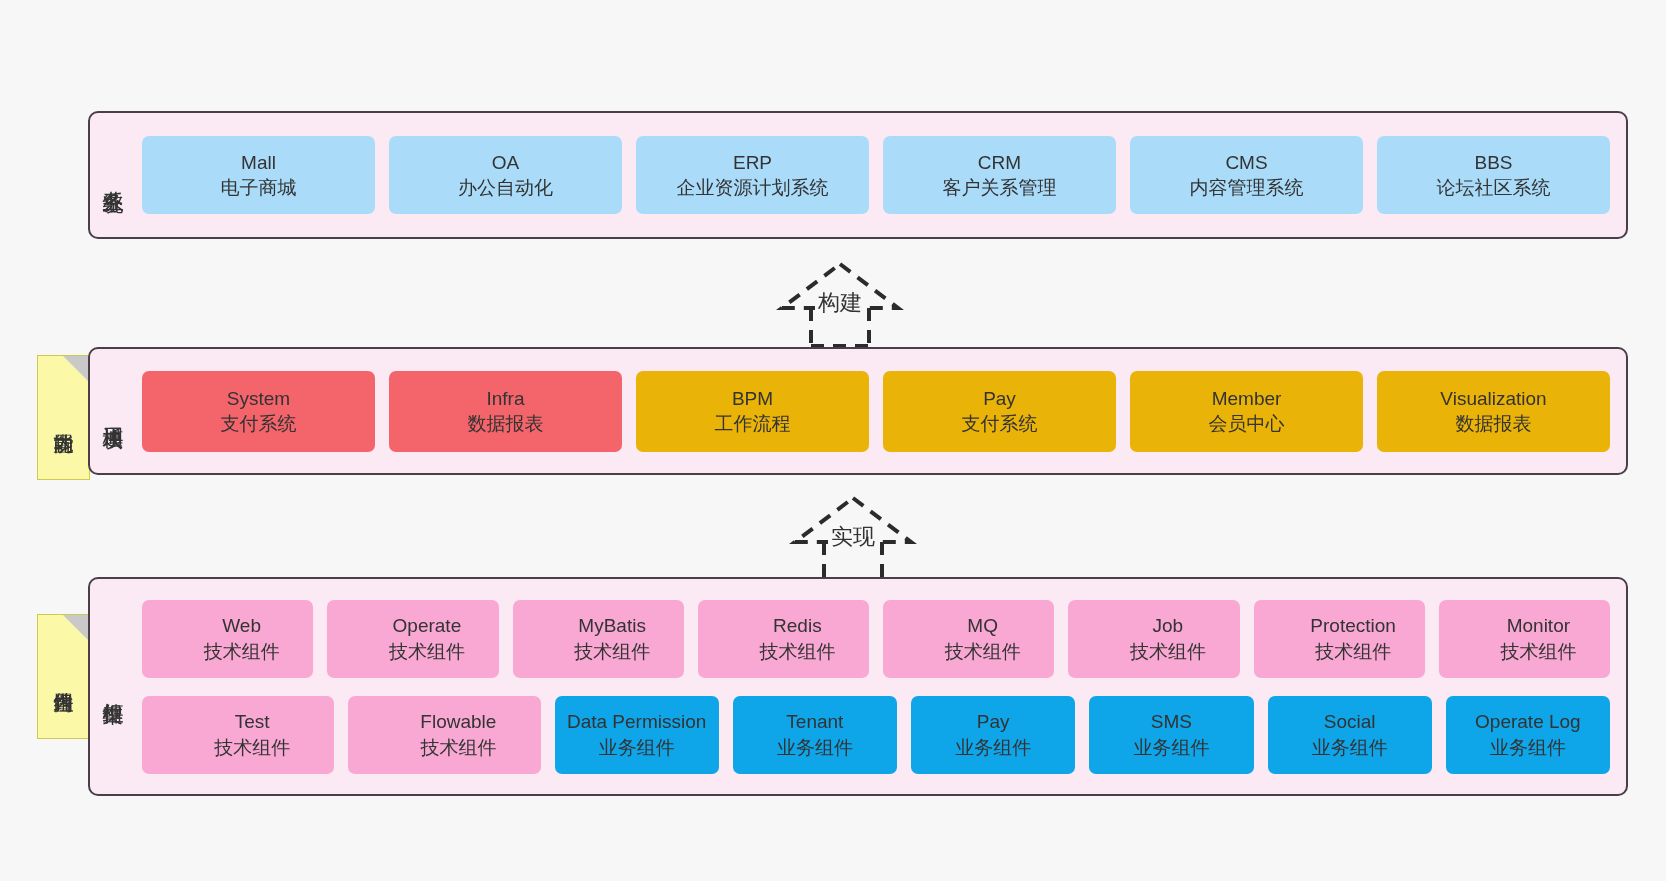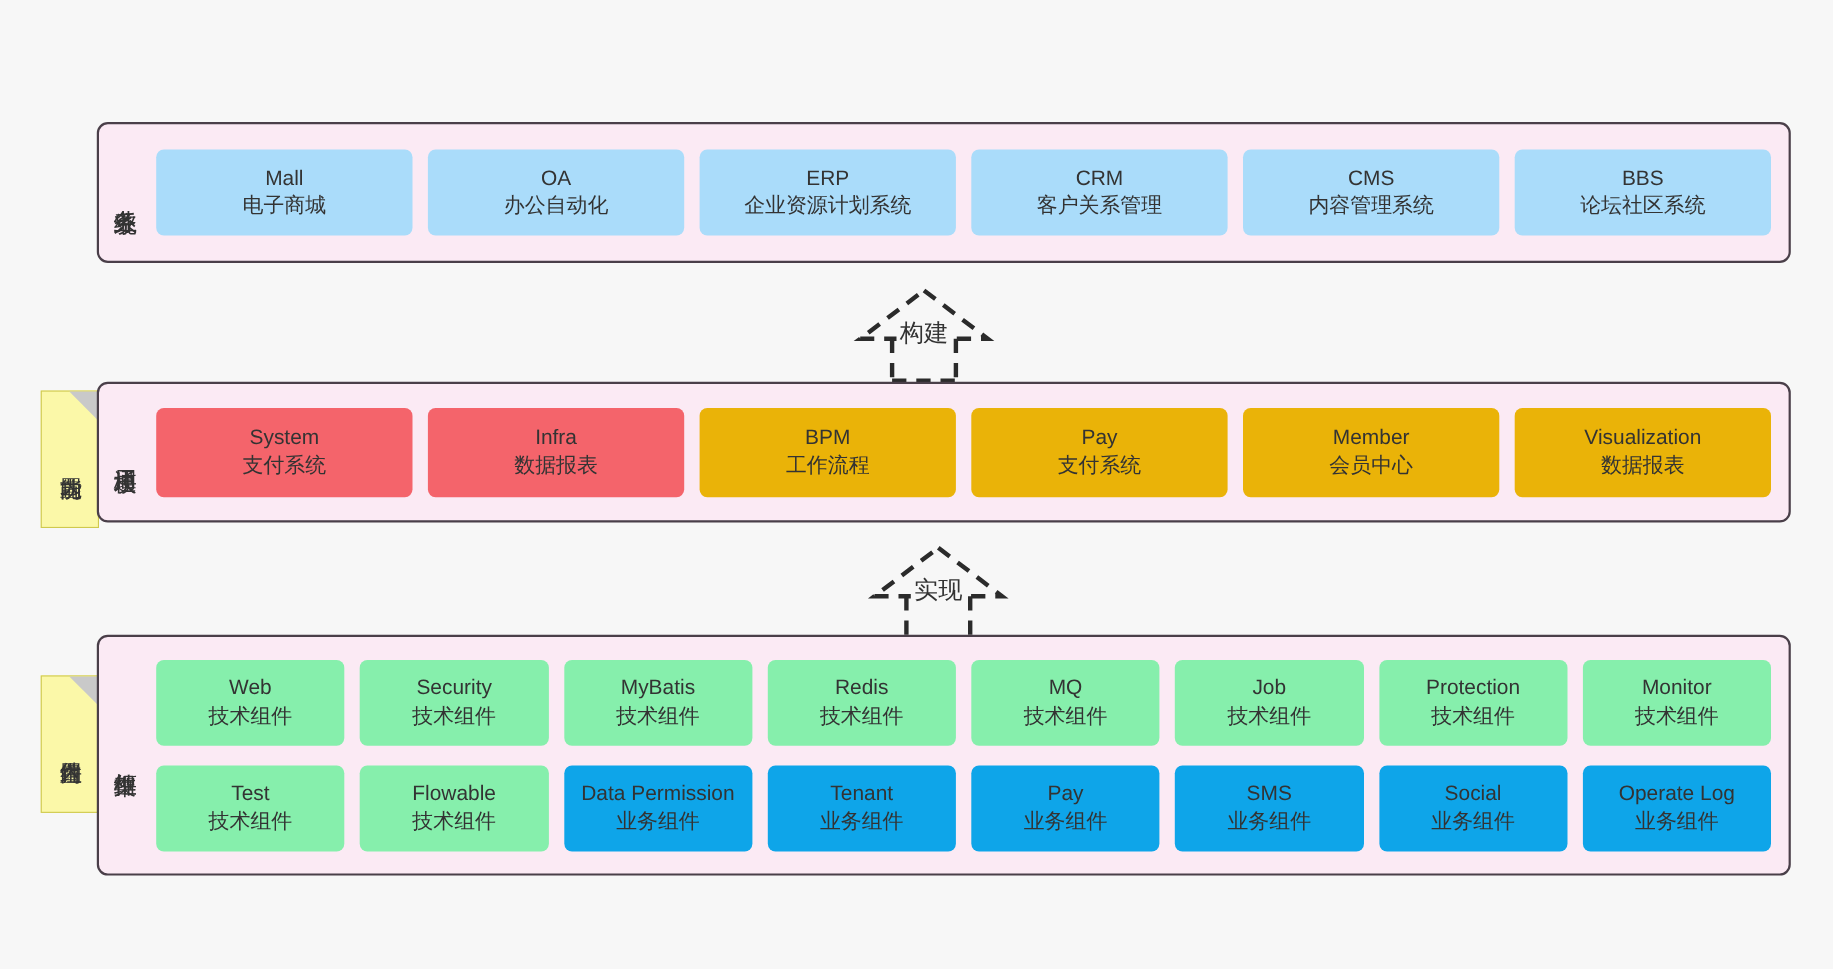--- a/index.html
+++ b/index.html
@@ -81,21 +81,21 @@
     padding: 6px 4px;
     box-sizing: border-box;
     user-select: none;
   }
   .node .n-en { display: block; }
   .node .n-cn { display: block; }
 
   .c-blue       { background: #aadcfa; }
   .c-red        { background: #f4646b; }
   .c-pink       { background: #eab308; }
-  .c-green      { background: #86efac; }
+  .c-green      { background: #f9a8d4; padding-left: 32px; }
   .c-lightgreen { background: #0ea5e9; }
 
   
   #layer-business .node { height: 78px; }
   #layer-common   .node { height: 81px; }
   #layer-frame    .node { height: 78px; }
 
   
   .sticky {
     position: absolute;
@@ -239,21 +239,21 @@
   <div class="layer" id="layer-frame" style="left:88px; top:577px; width:1540px; height:219px;">
     <div class="layer-title">框架组件</div>
     <div class="layer-body">
 
       <div class="row">
         <div class="node c-green">
           <span class="n-en">Web</span>
           <span class="n-cn">技术组件</span>
         </div>
         <div class="node c-green">
-          <span class="n-en">Security</span>
+          <span class="n-en">Operate</span>
           <span class="n-cn">技术组件</span>
         </div>
         <div class="node c-green">
           <span class="n-en">MyBatis</span>
           <span class="n-cn">技术组件</span>
         </div>
         <div class="node c-green">
           <span class="n-en">Redis</span>
           <span class="n-cn">技术组件</span>
         </div>

